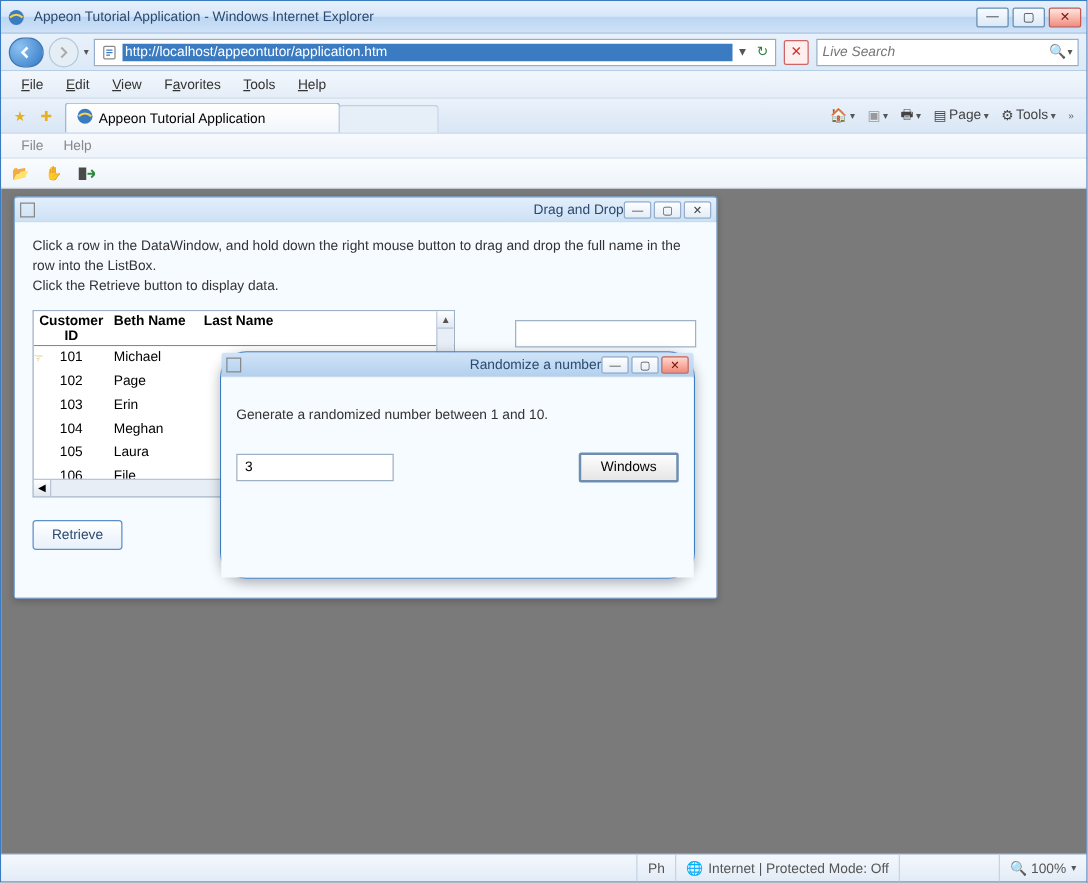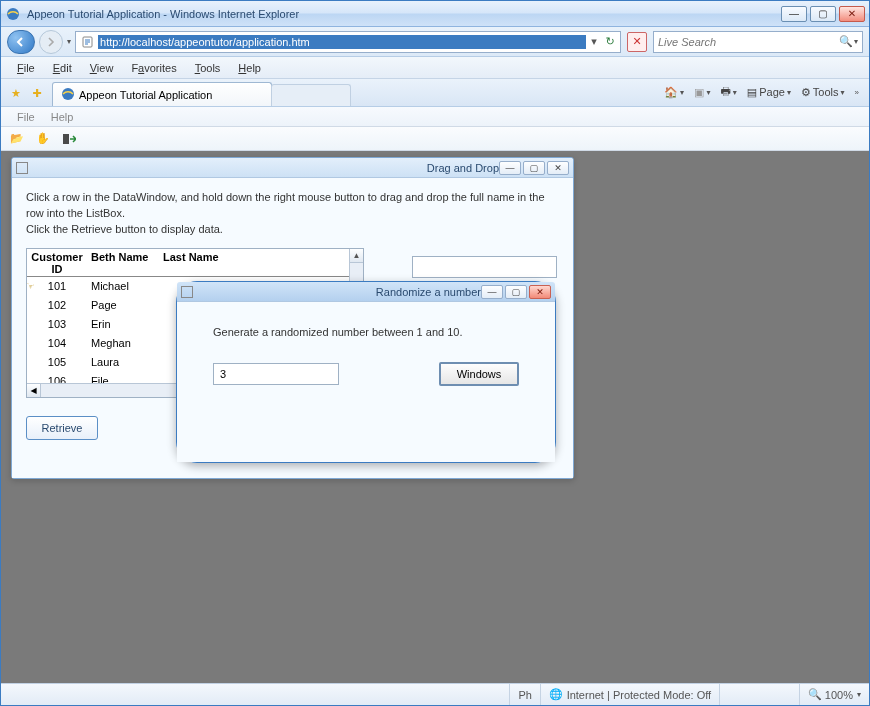--- a/index.html
+++ b/index.html
@@ -77,21 +77,21 @@
 .dw-scroll .arrow{height:14px;display:flex;align-items:center;justify-content:center;font-size:8px;color:#555;background:linear-gradient(#fdfeff,#e0e8f1);border-bottom:1px solid #b8c6d6;}
 .dw-hscroll{position:absolute;left:0;right:14px;bottom:0;height:14px;background:#e8eef6;border-top:1px solid #b8c6d6;display:flex;}
 .dw-hscroll .arrow{width:14px;display:flex;align-items:center;justify-content:center;font-size:8px;background:linear-gradient(#fdfeff,#e0e8f1);border-right:1px solid #b8c6d6;}
 .dw-corner{position:absolute;right:0;bottom:0;width:14px;height:14px;background:#e8eef6;border-left:1px solid #b8c6d6;border-top:1px solid #b8c6d6;}
 
 .listbox{position:absolute;border:1px solid #9fb1c4;background:#fff;width:145px;height:22px;top:98px;right:16px;}
 
 .retrieve-btn{margin-top:18px;width:72px;height:24px;border:1px solid #5b8fc6;border-radius:3px;background:linear-gradient(#fff,#e8f0fa);color:#2a4a6f;cursor:pointer;}
 
 .rand-window{left:175px;top:130px;width:380px;height:182px;}
-.rand-window .mdi-body{height:calc(100% - 20px);padding:24px 32px;}
+.rand-window .mdi-body{height:calc(100% - 20px);padding:24px 8px;}
 .rand-label{color:#333;margin-bottom:24px;padding-left:4px;}
 .rand-row{display:flex;align-items:center;justify-content:space-between;padding:0 4px;}
 .rand-input{width:126px;height:22px;border:1px solid #9fb1c4;padding:2px 6px;background:#fff;}
 .gen-btn{width:80px;height:24px;border:2px solid #6e8eb1;border-radius:2px;background:linear-gradient(#fdfdfd,#e6e6e6);cursor:pointer;}
 
 .statusbar{height:22px;background:linear-gradient(#f4f8fd,#e2ebf6);border-top:1px solid #c1d1e4;display:flex;align-items:center;font-size:11px;color:#555;}
 .status-seg{padding:0 8px;height:100%;display:flex;align-items:center;border-left:1px solid #c5d3e3;}
 .status-spacer{flex:1;border-left:none;}
 .zoom-val{color:#555;}
 </style>

